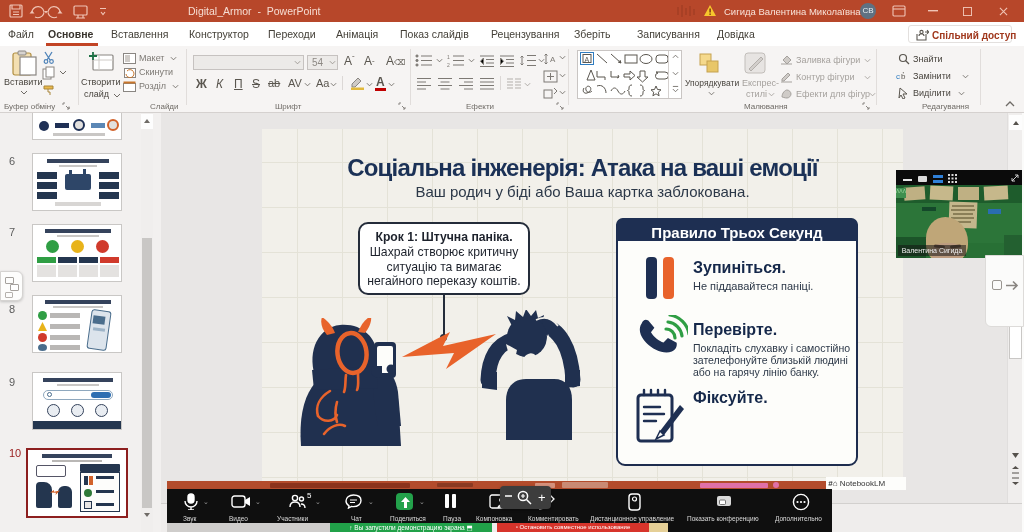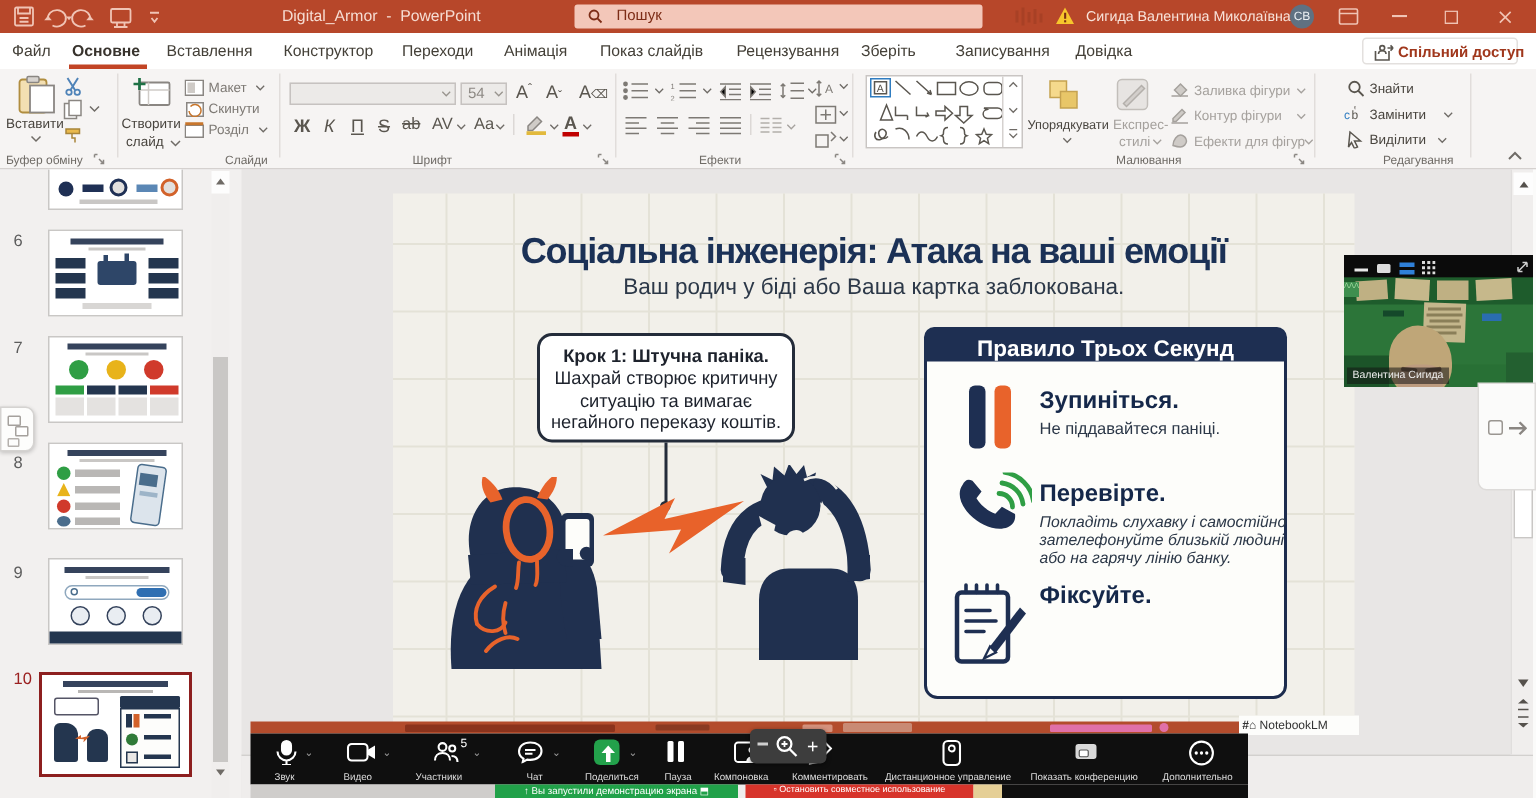--- a/index.html
+++ b/index.html
@@ -46,27 +46,20 @@
       <path d="M52 10 a6 5.5 0 1 0 -3 4"></path>
       <rect x="66" y="3" width="13" height="9" rx="1"></rect>
         <path d="M70 12v3M75 12v3M68 15h9"></path>
       <path d="M92 5.5h6M93 9l2 2.5 2-2.5"></path>
     </g>
     <path d="M21.5 10.5l2.5-3 2.5 3z" fill="#f0c4b5" stroke="none"></path>
     <path d="M49.5 10.5l2.5-3 2.5 3z" fill="#f0c4b5" stroke="none"></path>
     <path d="M36 8l2 2.5 2-2.5z" fill="#f0c4b5" stroke="none"></path>
   </svg>
   <div class="abs" id="ttl">Digital_Armor&nbsp;&nbsp;-&nbsp;&nbsp;PowerPoint</div>
-  <div class="abs" id="searchbox">
-      <svg class="abs" style="left:9px;top:3px" width="10" height="10" viewBox="0 0 10 10">
-        <circle cx="4" cy="4" r="3" fill="none" stroke="#7c2c16" stroke-width="1.2"></circle>
-        <path d="M6.3 6.3L9 9" stroke="#7c2c16" stroke-width="1.2"></path>
-      </svg>
-      <span style="position:absolute;left:28px;">Пошук</span>
-    </div>
   <svg class="abs" style="left:676px;top:4px" width="26" height="14" viewBox="0 0 26 14">
       <g fill="#9c3c22" opacity="0.55">
         <rect x="1" y="3" width="2" height="8"></rect>
         <rect x="5" y="1" width="2" height="12"></rect>
         <rect x="9" y="4" width="2" height="7"></rect>
         <rect x="13" y="2" width="2" height="10"></rect>
         <rect x="17" y="5" width="2" height="6"></rect>
       </g>
     </svg>
   <svg class="abs" style="left:703px;top:4px" width="14" height="13" viewBox="0 0 14 13">
@@ -595,21 +588,21 @@
     <div class="abs" style="left:431px;top:151px;font-size:11px;color:#2c3848;">Не піддавайтеся паніці.</div>
     <svg class="abs" style="left:374px;top:186px" width="52" height="52" viewBox="0 0 52 52">
       <path d="M8 6 C4 10 4 18 10 26 C16 34 26 40 34 38 C38 37 40 34 40 30 L32 24 L27 28 C23 26 18 21 16 16 L20 12 L15 4 C12 2 10 3 8 6 Z" fill="#1e2f52" transform="rotate(-8 24 24)"></path>
       <g fill="none" stroke="#2f9e44" stroke-width="3.2" stroke-linecap="round">
         <path d="M30 14 a 9 9 0 0 1 9 9"></path>
         <path d="M32 7 a 16 16 0 0 1 14 14"></path>
         <path d="M34 0 a 23 23 0 0 1 19 19"></path>
       </g>
     </svg>
     <div class="abs" style="left:431px;top:192px;font-size:16px;font-weight:bold;color:#15284a;">Перевірте.</div>
-    <div class="abs" style="left:431px;top:213px;width:170px;font-size:10.5px;color:#2c3848;line-height:12px;font-style:italic;">Покладіть слухавку і самостійно зателефонуйте близькій людині або на гарячу лінію банку.</div>
+    <div class="abs" style="left:431px;top:213px;width:170px;font-size:10.5px;color:#2c3848;line-height:12px;">Покладіть слухавку і самостійно зателефонуйте близькій людині або на гарячу лінію банку.</div>
     <svg class="abs" style="left:370px;top:258px" width="58" height="64" viewBox="0 0 58 64">
       <rect x="6" y="8" width="34" height="46" rx="3" fill="#fdfdfa" stroke="#1e2f52" stroke-width="3"></rect>
       <g stroke="#1e2f52" stroke-width="2.4" stroke-linecap="round">
         <path d="M12 8 V3 M19 8 V3 M26 8 V3 M33 8 V3"></path>
         <path d="M12 20 h16 M12 27 h20 M12 34 h12"></path>
       </g>
       <path d="M48 18 L28 44 L24 52 L32 48 L52 22 Z" fill="#1e2f52"></path>
       <path d="M24 52 L32 48 L28 44 Z" fill="#fdfdfa" stroke="#1e2f52" stroke-width="1.5"></path>
     </svg>
     <div class="abs" style="left:431px;top:260px;font-size:16px;font-weight:bold;color:#15284a;">Фіксуйте.</div>

